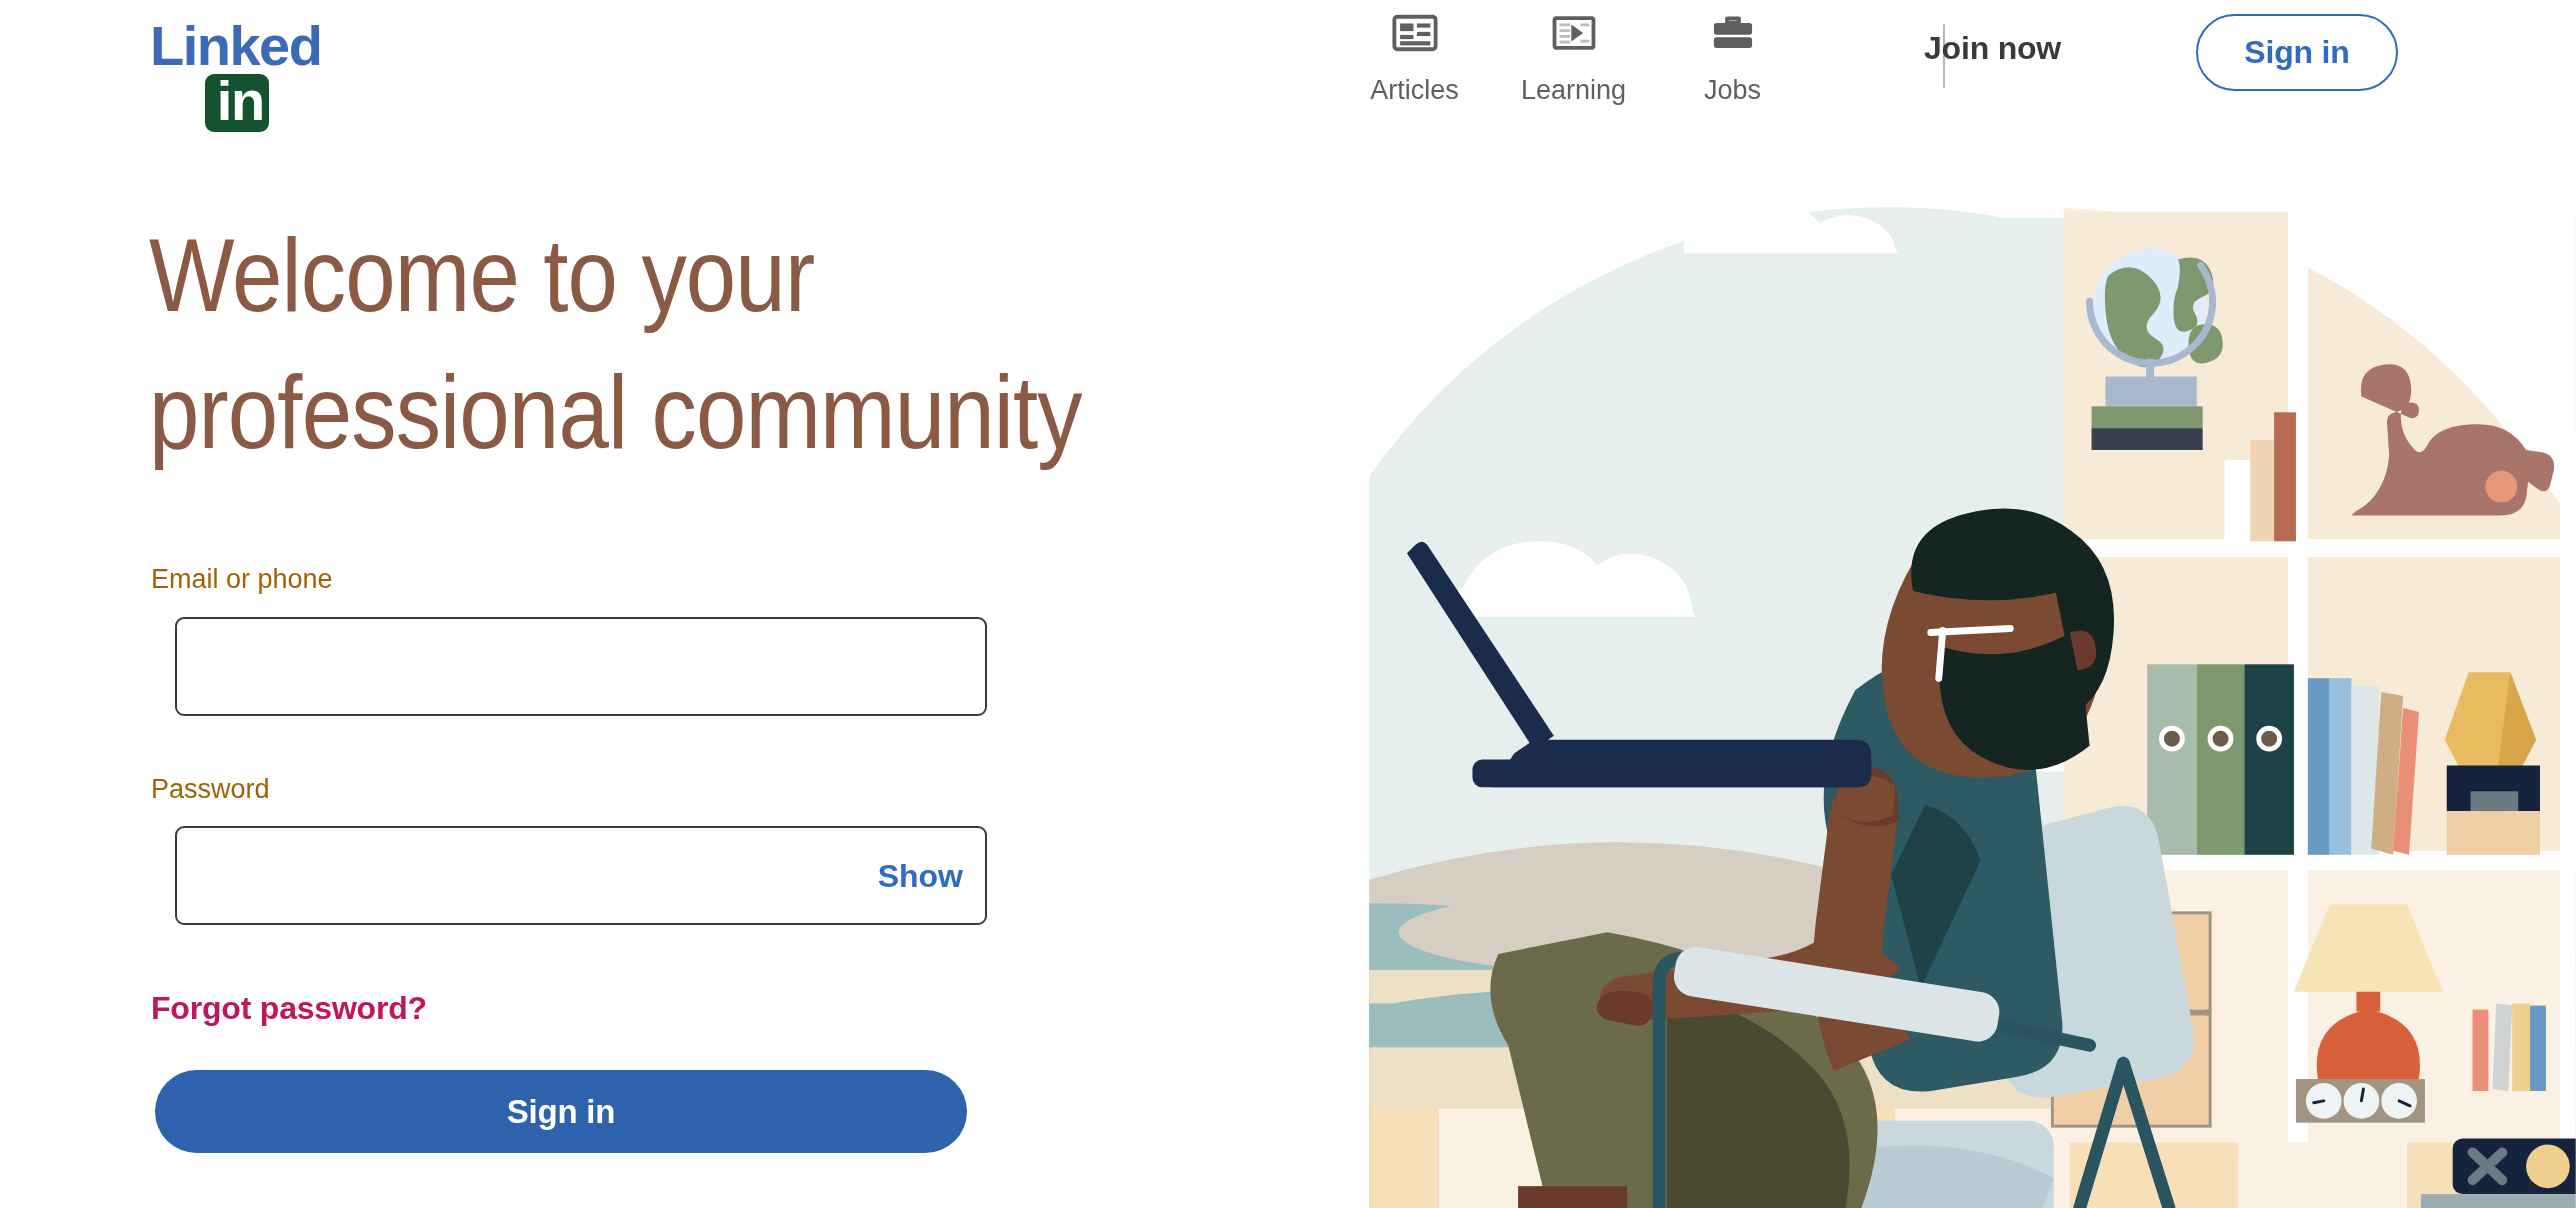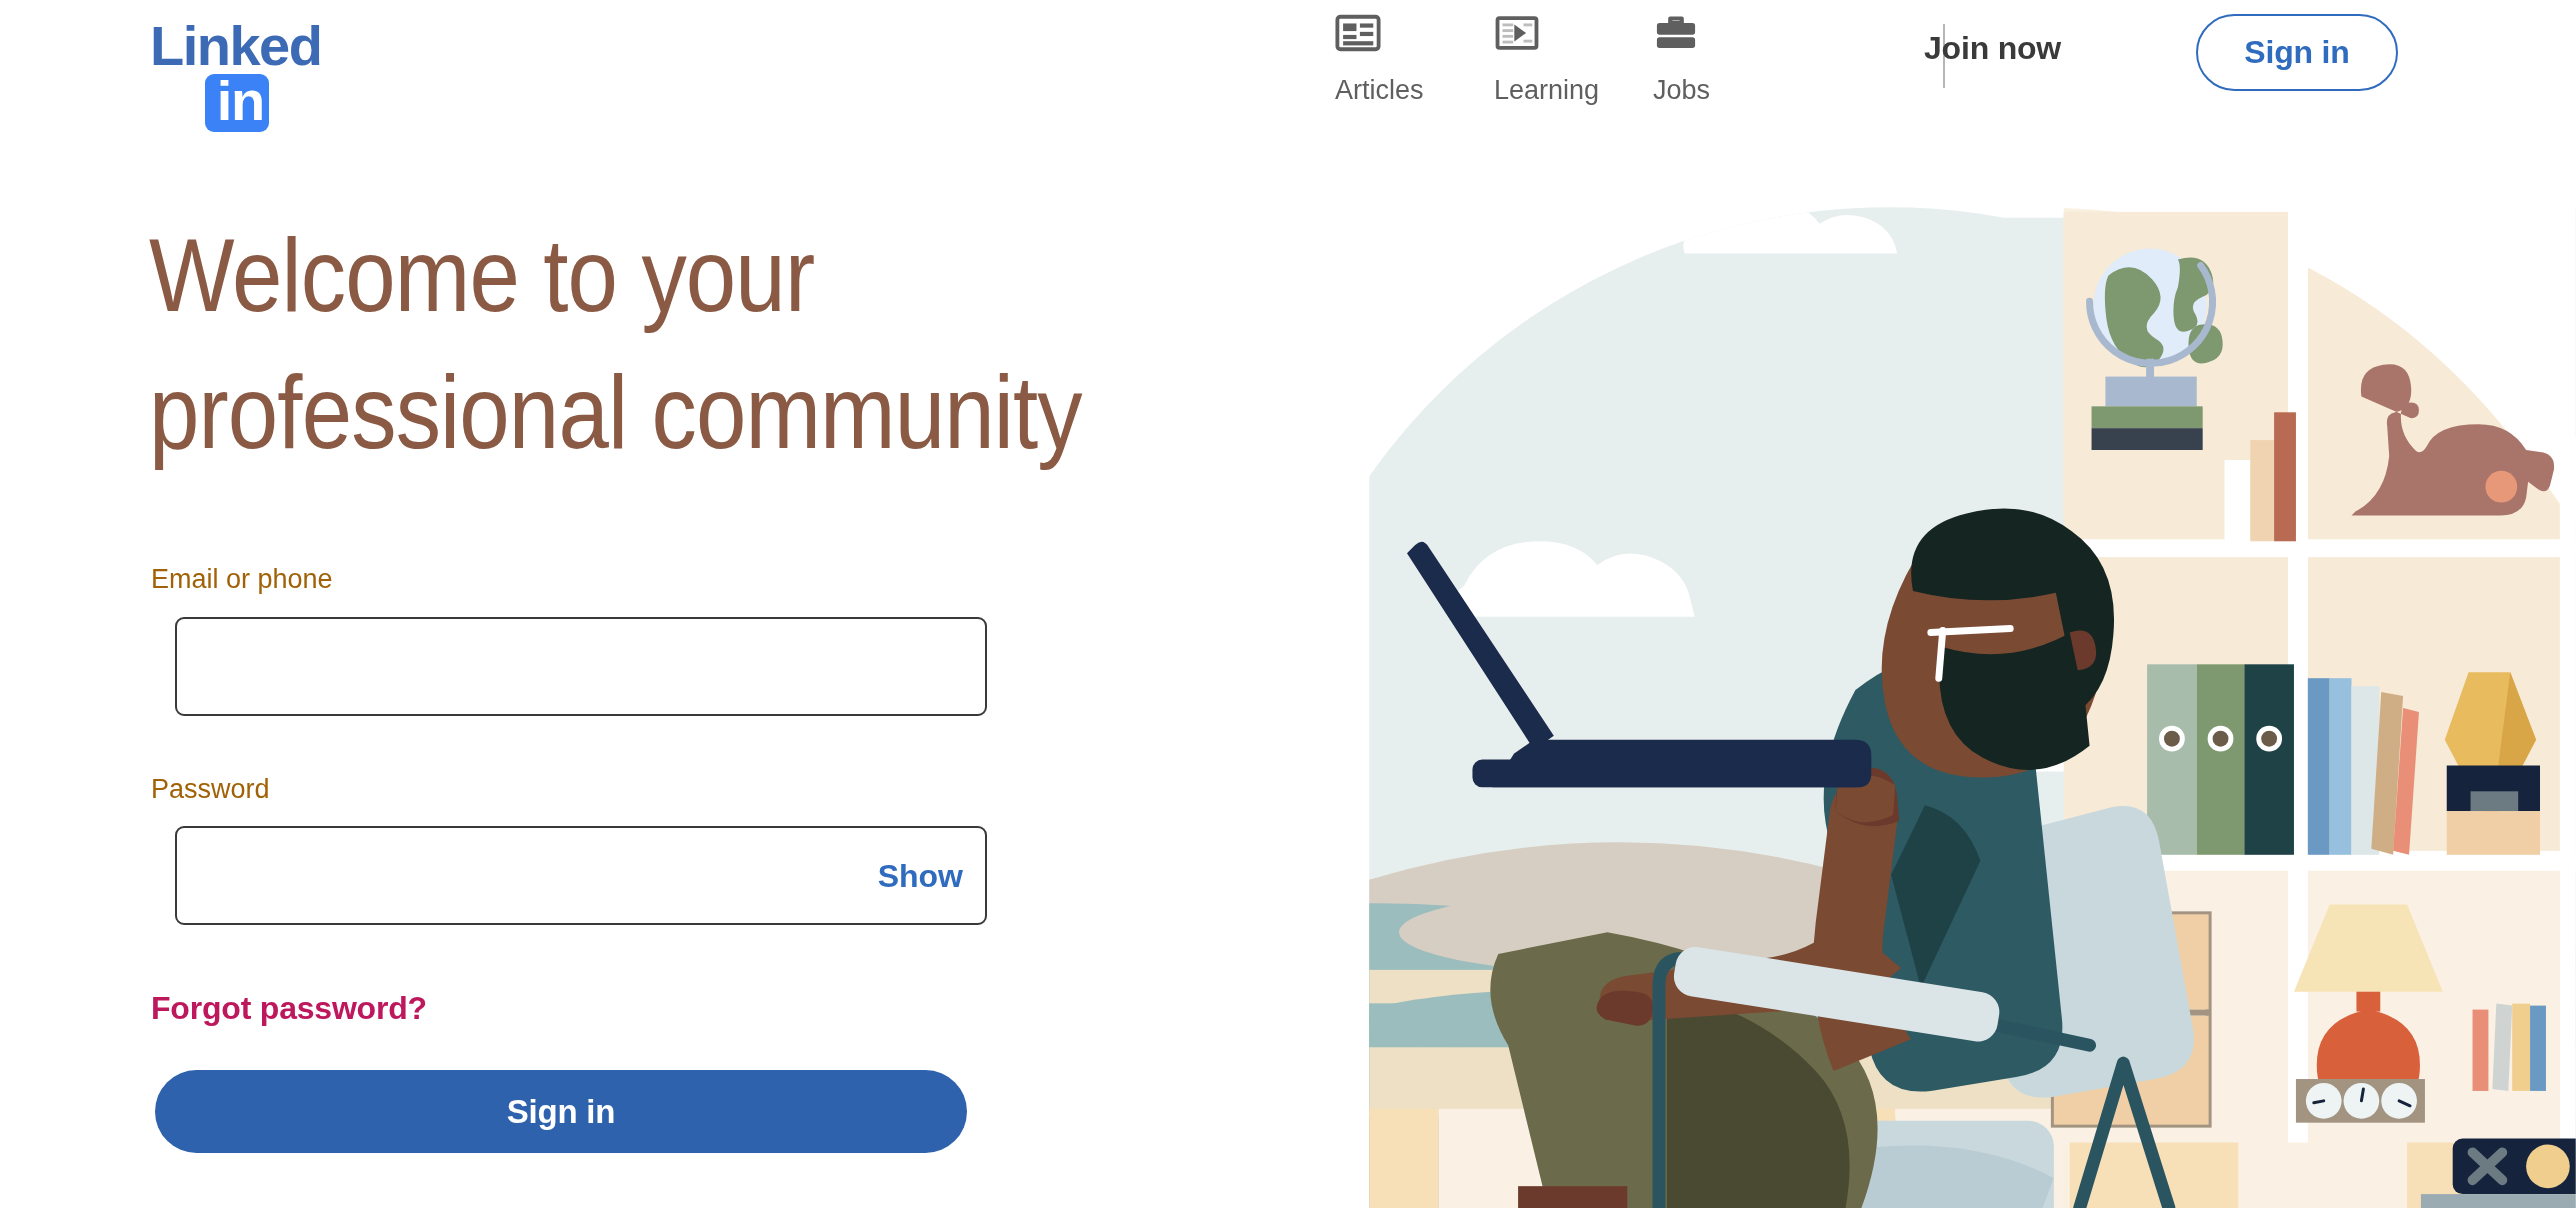--- a/index.html
+++ b/index.html
@@ -19,32 +19,32 @@
   }
   .logo{
     position:absolute; left:150px; top:18px;
     display:flex; align-items:center;
     font-size:56px; font-weight:700; letter-spacing:-1.5px;
     color:#2f6bbf; line-height:1;flex-direction:column;
   }
   .logo .word{ color:#3d6ab5; }
   .logo .inbox{
     display:inline-flex; align-items:center; justify-content:center;
-    background:#3b82f6; color:#ffffff; border-radius:9px;
+    background:#14532d; color:#ffffff; border-radius:9px;
     padding:0 0 4px 6px; margin-left:3px; height:58px; min-width:64px;
     font-weight:700;
   }
 
   .nav{
     position:absolute; left:1335px; top:0; height:111px;
     display:flex; align-items:center; gap:0px;
   }
   .nav-item{
     width:159px; height:111px;
-    display:flex; flex-direction:column; align-items:flex-start; justify-content:center;
+    display:flex; flex-direction:column; align-items:center; justify-content:center;
     gap:23px; cursor:pointer;
   }
   .nav-item .ico{ height:46px; display:flex; align-items:flex-end; }
   .nav-item .lbl{ font-size:27px; color:#5f5f5f; line-height:1; }
 
   .divider{
     position:absolute; left:1943px; top:24px;
     width:2px; height:64px; background:#b6b6b6;
   }
   .join-now{

